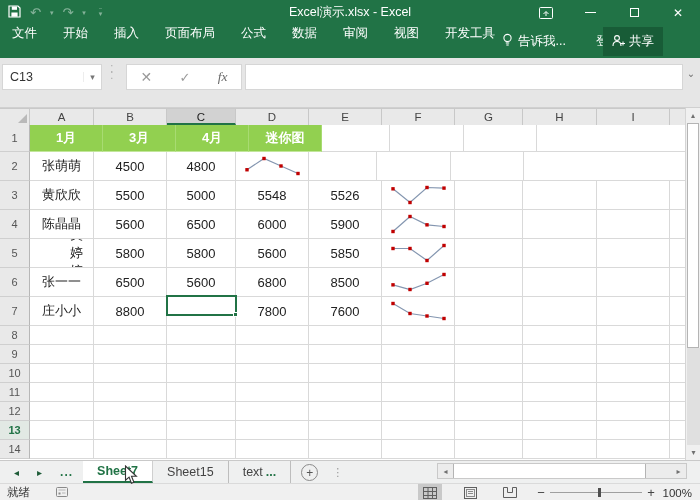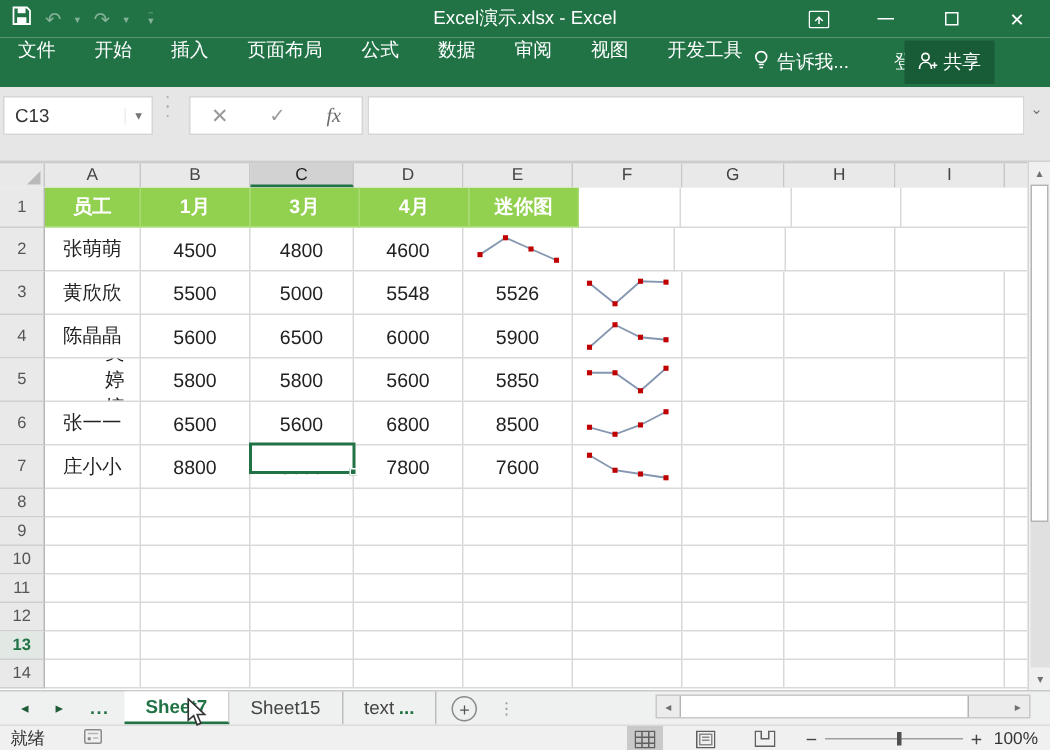--- a/index.html
+++ b/index.html
@@ -217,36 +217,34 @@
       <div class="ch" style="width: 73px;">F</div>
       <div class="ch" style="width: 68px;">G</div>
       <div class="ch" style="width: 74px;">H</div>
       <div class="ch" style="width: 73px;">I</div>
       <div class="ch" style="flex: 1 1 0%; border-right: none;"></div>
     </div>
 
   <div class="rows" id="rows">
       <div class="row" style="height: 27px;">
         <div class="gut">1</div>
-        <div class="cell ghead" style="width: 64px;">员工</div>
         <div class="cell ghead" style="width: 73px;">1月</div>
         <div class="cell ghead" style="width: 73px;">3月</div>
         <div class="cell ghead" style="width: 73px;">4月</div>
         <div class="cell ghead" style="width: 73px;">迷你图</div>
         <div class="cell" style="width: 68px;"></div>
         <div class="cell" style="width: 74px;"></div>
         <div class="cell" style="width: 73px;"></div>
         <div class="cell fill" style="flex: 1 1 0%;"></div>
       </div>
       <div class="row" style="height: 29px;">
         <div class="gut">2</div>
         <div class="cell" style="width: 64px;">张萌萌</div>
         <div class="cell" style="width: 73px;">4500</div>
         <div class="cell" style="width: 69px;">4800</div>
-        <div class="cell" style="width: 73px;">4600</div>
         <div class="cell" style="width: 73px;">
           <svg width="64" height="24">
             <polyline points="7,15.75 24,4.5 41,12 58,19.5" fill="none" stroke="#8496b0" stroke-width="1.2"></polyline>
             <rect x="5.3" y="14.05" width="3.4" height="3.4" fill="#c00000"></rect>
             <rect x="22.3" y="2.8" width="3.4" height="3.4" fill="#c00000"></rect>
             <rect x="39.3" y="10.3" width="3.4" height="3.4" fill="#c00000"></rect>
             <rect x="56.3" y="17.8" width="3.4" height="3.4" fill="#c00000"></rect>
           </svg>
         </div>
         <div class="cell" style="width: 68px;"></div>

